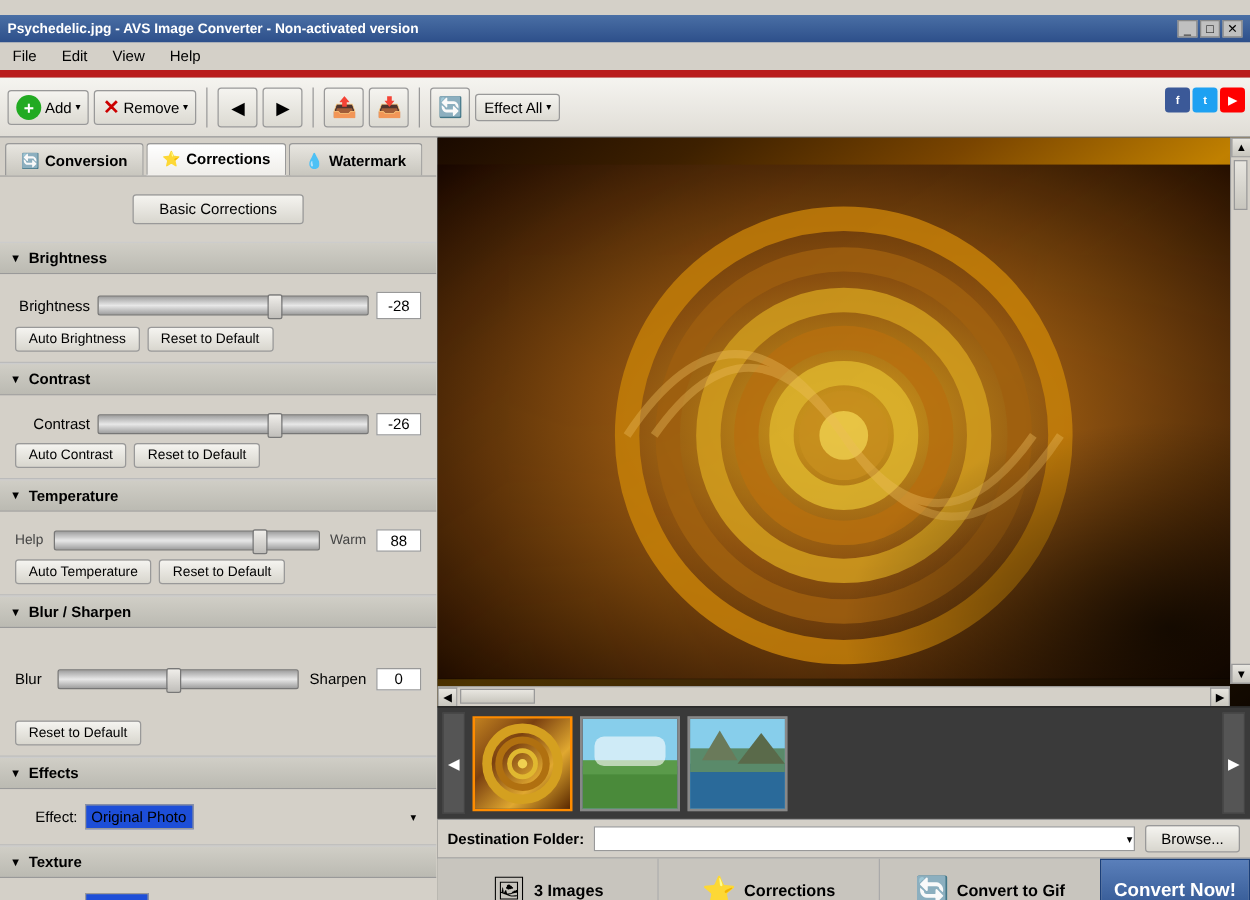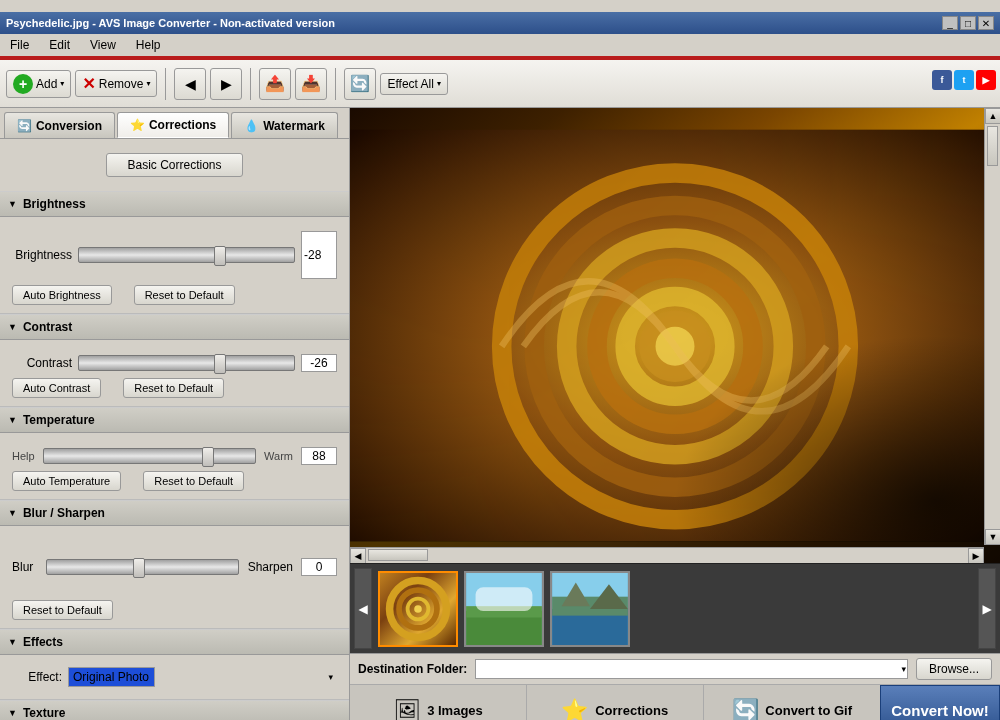--- a/index.html
+++ b/index.html
@@ -5,21 +5,21 @@
     * { box-sizing: border-box; margin: 0; padding: 0; }
     body { font-family: 'Segoe UI', Tahoma, Geneva, Verdana, sans-serif; font-size: 12px; background: #d4d0c8; overflow: hidden; }
     
     
     .title-bar { background: linear-gradient(to bottom, #4a6fa5, #2d4f8a); color: white; padding: 3px 6px; display: flex; align-items: center; justify-content: space-between; height: 22px; margin-top: 12px; }
     .title-bar-title { font-size: 11px; font-weight: bold; }
     .title-bar-controls { display: flex; gap: 2px; }
     .title-bar-btn { background: #c0c0c0; border: 1px solid #888; color: black; font-size: 10px; width: 16px; height: 14px; display: flex; align-items: center; justify-content: center; cursor: pointer; }
     
     
-    .menu-bar { background: #d4d0c8; border-bottom: 4px solid #b91c1c; padding: 2px 4px; display: flex; gap: 8px; }
+    .menu-bar { background: #d4d0c8; border-bottom: 6px solid #b91c1c; padding: 2px 4px; display: flex; gap: 8px; }
     .menu-item { padding: 2px 6px; font-size: 12px; cursor: pointer; }
     
     
     .social-icons { position: absolute; top: 36px; right: 4px; display: flex; gap: 2px; }
     .social-icon { width: 20px; height: 20px; border-radius: 3px; display: flex; align-items: center; justify-content: center; font-size: 9px; font-weight: bold; color: white; cursor: pointer; }
     .social-fb { background: #3b5998; }
     .social-tw { background: #1da1f2; }
     .social-yt { background: #ff0000; }
     
     
@@ -50,21 +50,21 @@
     
     
     .slider-row { display: flex; align-items: center; gap: 6px; margin: 6px 0; }
     .slider-label { width: 60px; text-align: right; font-size: 12px; }
     .slider-track { flex: 1; height: 16px; background: linear-gradient(to bottom, #a0a0a0, #e8e8e8, #a0a0a0); border: 1px solid #777; border-radius: 2px; position: relative; cursor: pointer; }
     .slider-thumb { position: absolute; top: -2px; width: 12px; height: 20px; background: linear-gradient(to bottom, #f0eeea, #c0beba); border: 1px solid #777; border-radius: 2px; cursor: pointer; }
     .slider-value { width: 36px; background: white; border: 1px solid #999; padding: 1px 4px; text-align: center; font-size: 12px; }
     .slider-temp-label { font-size: 11px; color: #444; }
     
     
-    .btn-row { display: flex; gap: 22px; margin-top: 2px; }
+    .btn-row { display: flex; gap: 6px; margin-top: 2px; }
     .btn { padding: 3px 10px; background: linear-gradient(to bottom, #f5f4f0, #d8d6ce); border: 1px solid #999; border-radius: 3px; cursor: pointer; font-size: 11px; }
     
     
     .basic-corrections-btn { display: block; margin: 8px auto; padding: 4px 20px; background: linear-gradient(to bottom, #f5f4f0, #d8d6ce); border: 1px solid #999; border-radius: 3px; cursor: pointer; font-size: 12px; }
     
     
     .select-row { display: flex; align-items: center; gap: 6px; margin: 4px 0; }
     .select-label { width: 50px; text-align: right; font-size: 12px; }
     .select-box { flex: 1; padding: 2px 4px; background: #1d4ed8; border: 1px solid #999; font-size: 12px; appearance: none; -webkit-appearance: none; }
     .select-wrapper { flex: 1; position: relative; }
@@ -209,21 +209,21 @@
     <div class="section-header">
       <span class="collapse-arrow">▼</span>
       <span class="section-header-text">Brightness</span>
     </div>
     <div class="section-content">
       <div class="slider-row">
         <span class="slider-label">Brightness</span>
         <div class="slider-track" style="position:relative;">
           <div class="slider-thumb" style="left: 63%;"></div>
         </div>
-        <input class="slider-value" value="-28" style="width: 36px; border: 1px solid rgb(153, 153, 153); text-align: left; font-size: 12px; padding: 16px 2px;">
+        <input class="slider-value" value="-28" style="width: 36px; border: 1px solid rgb(153, 153, 153); text-align: center; font-size: 12px; padding: 3px 2px;">
       </div>
       <div class="btn-row">
         <button class="btn">Auto Brightness</button>
         <button class="btn">Reset to Default</button>
       </div>
     </div>
 
     <div class="section-header">
       <span class="collapse-arrow">▼</span>
       <span class="section-header-text">Contrast</span>

